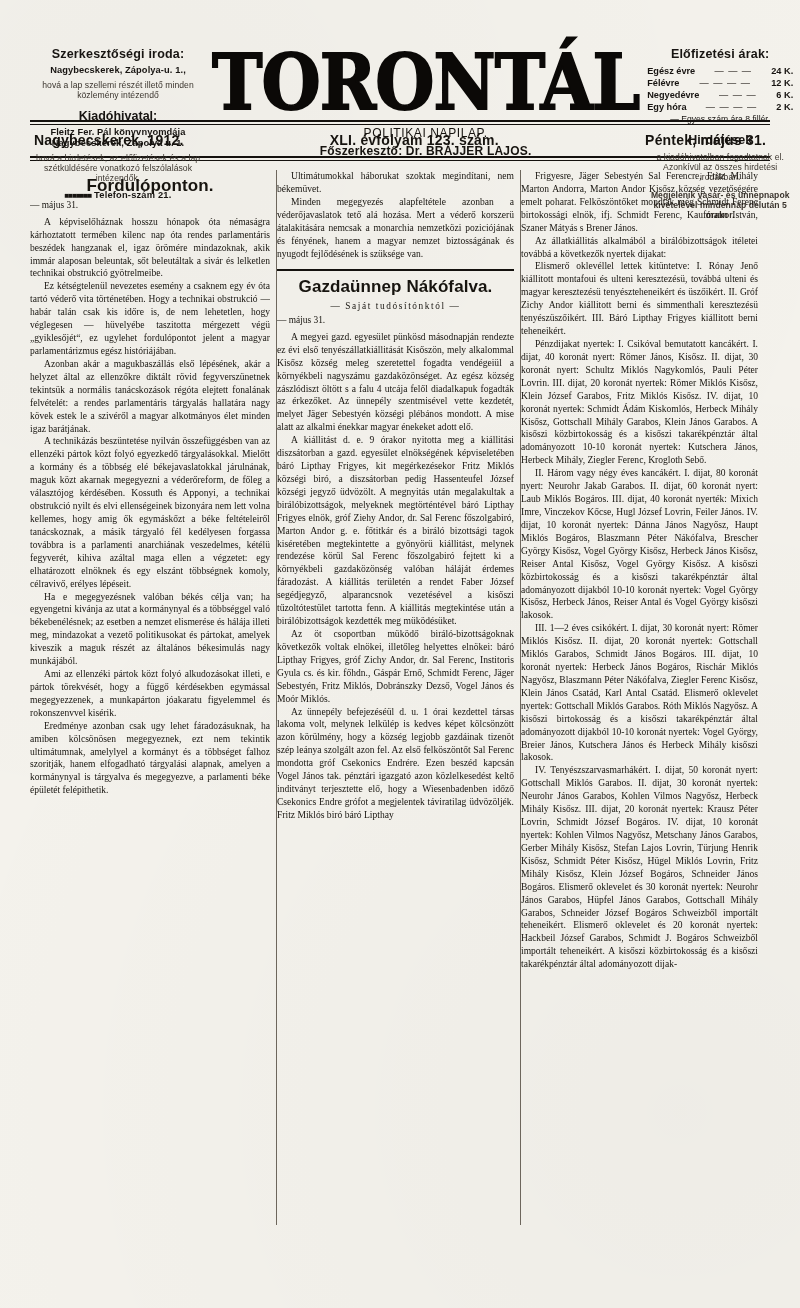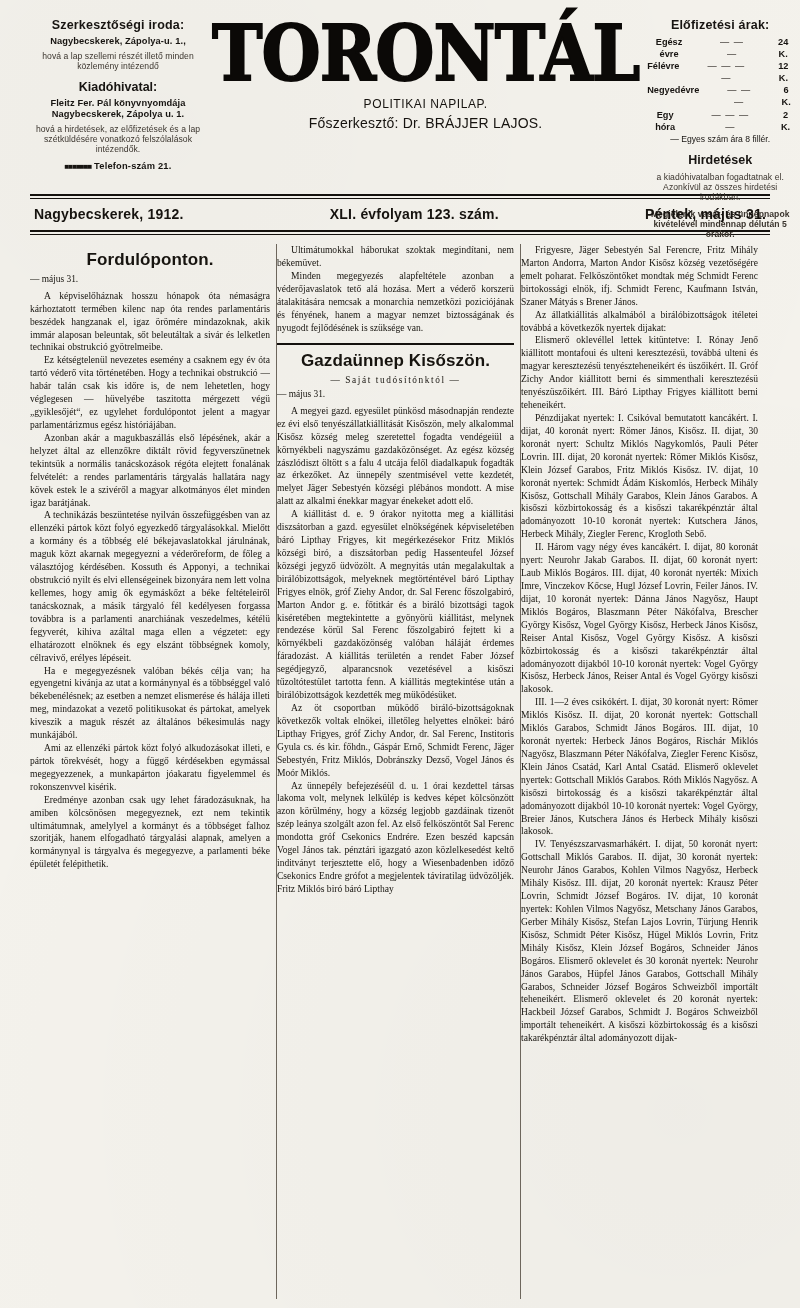--- a/index.html
+++ b/index.html
@@ -19,22 +19,22 @@
     background:
       radial-gradient(circle at 20% 10%, rgba(0,0,0,0.020), rgba(0,0,0,0) 55%),
       radial-gradient(circle at 85% 85%, rgba(0,0,0,0.022), rgba(0,0,0,0) 60%),
       #f4f2ec;
   }
 
   
   .masthead{
     display:flex;
     align-items:flex-start;
-    padding-top:18px;
-    height:194px;
+    padding-top:47px;
+    height:120px;
     box-sizing:border-box;
   }
   .mh-side{
     width:176px;
     flex:0 0 176px;
     text-align:center;
     font-family:"Liberation Sans", sans-serif;
     line-height:1.18;
     color:#171411;
   }
@@ -68,21 +68,21 @@
     letter-spacing:.05px;
   }
   .mh-tel{
     font-size:9.3px;font-weight:bold;margin-top:7px;letter-spacing:.2px;
   }
   .sq{letter-spacing:-1px;font-size:8px;}
 
   .price-row{
     display:flex;justify-content:space-between;
     font-size:9.2px;font-weight:bold;
-    padding:0 2px;line-height:1.32;gap:24px;
+    padding:0 2px;line-height:1.32;
   }
   .price-row .dash{flex:1 1 auto;text-align:center;color:#2a2520;letter-spacing:1px;font-weight:normal;}
   .price-note{font-size:8.6px;margin-top:1px;text-align:center;}
 
   .logo{
     font-family:"DejaVu Serif", serif;
     font-weight:bold;
     font-size:68px;
     line-height:.92;
     letter-spacing:-1px;
@@ -93,21 +93,21 @@
     transform-origin:center top;
   }
   .logo-sub{
     margin:16px 0 0 0;
     font-family:"Liberation Sans", sans-serif;
     font-weight:normal;font-size:12px;letter-spacing:.6px;
   }
   .logo-ed{
     margin:4px 0 0 0;
     font-family:"Liberation Sans", sans-serif;
-    font-weight:normal;font-size:14px;letter-spacing:.2px;
+    font-weight:bold;font-size:12px;letter-spacing:.2px;
   }
 
   
   .rule{
     border-top:2.5px solid #14110e;
     border-bottom:1px solid #14110e;
     height:2px;margin:0;
   }
   .datebar{
     display:flex;justify-content:space-between;align-items:center;
@@ -241,21 +241,21 @@
       <p>Ha e megegyezésnek valóban békés célja van; ha egyengetni kivánja az utat a kormánynyal és a többséggel való békebenélésnek; az esetben a nemzet elismerése és hálája illeti meg, mindazokat a vezető politikusokat és pártokat, amelyek kiveszik a maguk részét az általános békesimulás nagy munkájából.</p>
       <p>Ami az ellenzéki pártok közt folyó alkudozásokat illeti, e pártok törekvését, hogy a függő kérdésekben egymással megegyezzenek, a munkapárton jóakaratu figyelemmel és rokonszenvvel kisérik.</p>
       <p>Eredménye azonban csak ugy lehet fáradozásuknak, ha amiben kölcsönösen megegyeznek, ezt nem tekintik ultimátumnak, amelylyel a kormányt és a többséget falhoz szoritják, hanem elfogadható tárgyalási alapnak, amelyen a kormánynyal is tárgyalva és megegyezve, a parlamenti béke épületét felépithetik.</p>
     </div>
 
     <div class="col c2">
       <p>Ultimátumokkal háborukat szoktak megindítani, nem békemüvet.</p>
       <p>Minden megegyezés alapfeltétele azonban a véderőjavaslatok tető alá hozása. Mert a véderő korszerü átalakitására nemcsak a monarchia nemzetközi poziciójának és fényének, hanem a magyar nemzet biztosságának és nyugodt fejlődésének is szüksége van.</p>
 
       <div class="sec-rule"></div>
-      <div class="headline">Gazdaünnep Kisőszön.</div>
+      <div class="headline">Gazdaünnep Nákófalva.</div>
       <div class="byline">— Saját tudósítónktól —</div>
       <div class="dateline">— május 31.</div>
 
       <p>A megyei gazd. egyesület pünkösd másodnapján rendezte ez évi első tenyészállatkiállitását Kisőszön, mely alkalommal Kisősz község meleg szeretettel fogadta vendégeiül a környékbeli nagyszámu gazdaközönséget. Az egész község zászlódiszt öltött s a falu 4 utcája felől diadalkapuk fogadták az érkezőket. Az ünnepély szentmisével vette kezdetét, melyet Jäger Sebestyén községi plébános mondott. A mise alatt az alkalmi énekkar magyar énekeket adott elő.</p>
       <p>A kiállitást d. e. 9 órakor nyitotta meg a kiállitási diszsátorban a gazd. egyesület elnökségének képviseletében báró Lipthay Frigyes, kit megérkezésekor Fritz Miklós községi biró, a diszsátorban pedig Hassenteufel József községi jegyző üdvözölt. A megnyitás után megalakultak a birálóbizottságok, melyeknek megtörténtével báró Lipthay Frigyes elnök, gróf Ziehy Andor, dr. Sal Ferenc főszolgabiró, Marton Andor g. e. főtitkár és a biráló bizottsági tagok kiséretében megtekintette a gyönyörü kiállitást, melynek rendezése körül Sal Ferenc főszolgabiró fejtett ki a környékbeli gazdaközönség valóban háláját érdemes fáradozást. A kiállitás területén a rendet Faber József segédjegyző, alparancsnok vezetésével a kisőszi tűzoltótestület tartotta fenn. A kiállitás megtekintése után a birálóbizottságok kezdették meg müködésüket.</p>
       <p>Az öt csoportban müködő biráló-bizottságoknak következők voltak elnökei, illetőleg helyettes elnökei: báró Lipthay Frigyes, gróf Zichy Andor, dr. Sal Ferenc, Institoris Gyula cs. és kir. főhdn., Gáspár Ernő, Schmidt Ferenc, Jäger Sebestyén, Fritz Miklós, Dobránszky Dezső, Vogel János és Moór Miklós.</p>
       <p>Az ünnepély befejezéséül d. u. 1 órai kezdettel társas lakoma volt, melynek lelkülép is kedves képet kölcsönzött azon körülmény, hogy a község legjobb gazdáinak tizenöt szép leánya szolgált azon fel. Az első felköszöntőt Sal Ferenc mondotta gróf Csekonics Endrére. Ezen beszéd kapcsán Vogel János tak. pénztári igazgató azon közlelkesedést keltő inditványt terjesztette elő, hogy a Wiesenbadenben időző Csekonics Endre grófot a megjelentek táviratilag üdvözöljék. Fritz Miklós biró báró Lipthay</p>
     </div>
 
     <div class="col c3">

